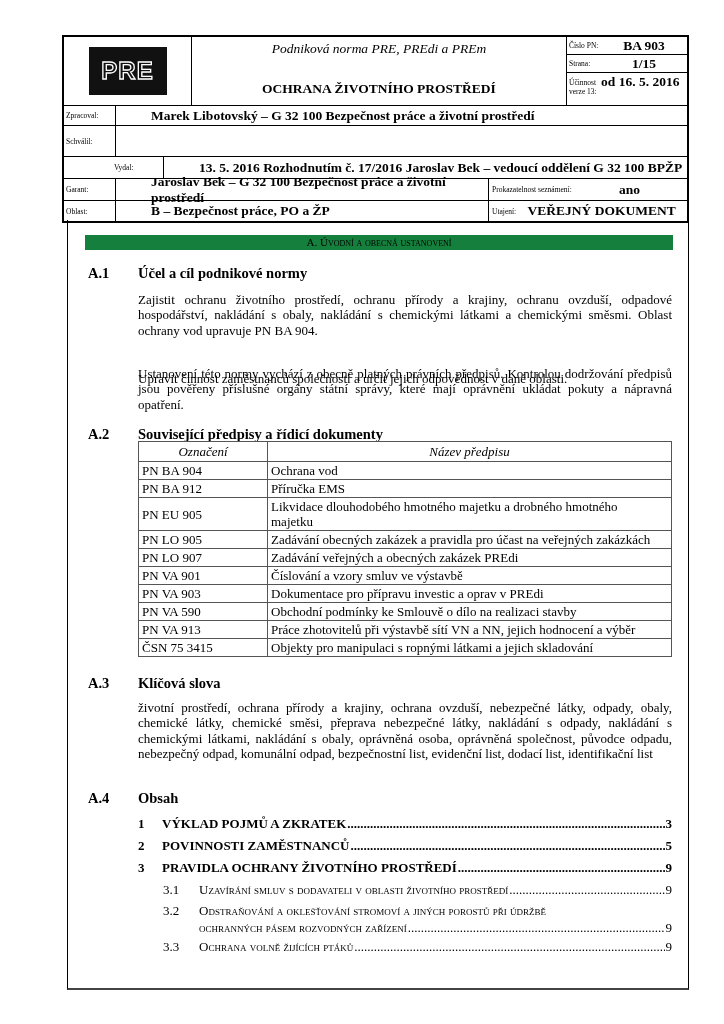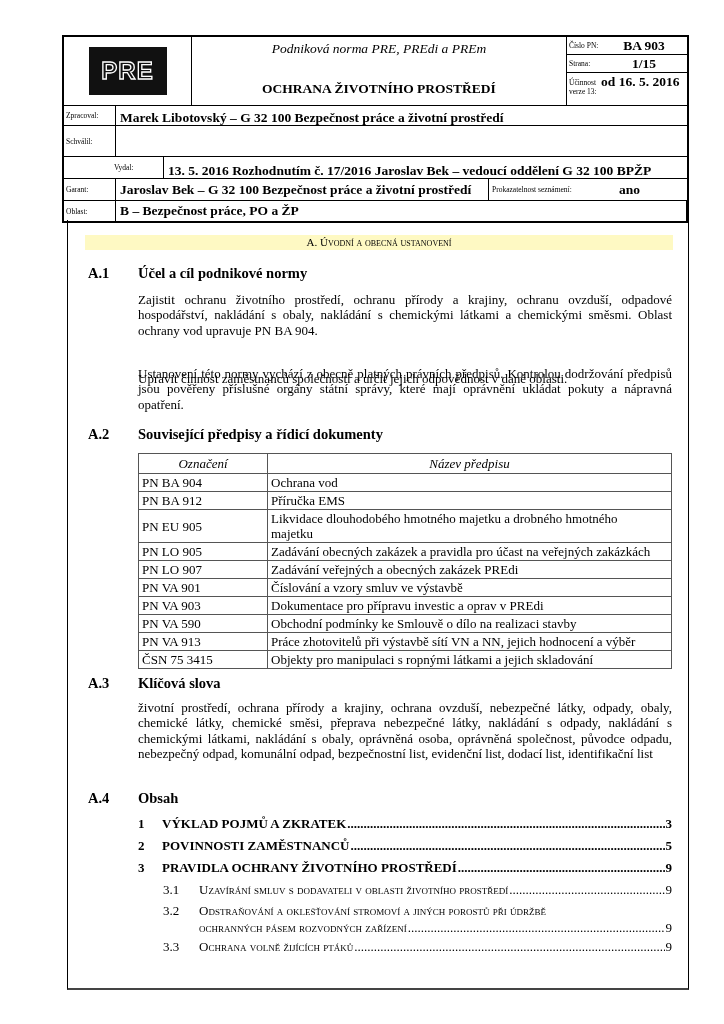--- a/index.html
+++ b/index.html
@@ -17,44 +17,44 @@
   .title-cell .sub { font-style: italic; font-size: 13.5px; margin-top: 4px; }
   .title-cell .main { font-weight: bold; font-size: 13.5px; margin-top: 24px; }
   .meta-cell { width: 120px; display: flex; flex-direction: column; }
   .meta-row { display: flex; align-items: center; border-bottom: 1px solid #000; height: 18px; }
   .meta-row:last-child { border-bottom: none; flex: 1; align-items: flex-start; height: auto; }
   .meta-lbl { font-size: 7.5px; width: 34px; padding-left: 2px; line-height: 9px; }
   .meta-val { font-weight: bold; font-size: 13.5px; flex: 1; text-align: center; }
   .meta-row:last-child .meta-val { text-align: left; font-size: 13.5px; padding-top: 1px; }
   .meta-row:last-child .meta-lbl { padding-top: 5px; }
 
-  .info-row { display: flex; border-bottom: 1px solid #000; align-items: flex-end; }
+  .info-row { display: flex; border-bottom: 1px solid #000; align-items: center; gap: 31px; }
   .info-row:last-child { border-bottom: none; }
   .info-lbl { width: 52px; font-size: 7.5px; padding-left: 2px; align-self: stretch; display: flex; align-items: center;
               border-right: 1px solid #000; }
   .info-val { flex: 1; font-weight: bold; font-size: 13.5px; padding-left: 4px; line-height: 15px; }
   .info-split { display: flex; flex: 1; align-self: stretch; }
   .info-split .left { flex: 1; font-weight: bold; font-size: 13.5px; padding-left: 4px; display: flex; align-items: center; border-right: 1px solid #000; }
   .info-split .right { width: 198px; display: flex; align-items: center; }
   .info-split .right .lbl { font-size: 7.5px; padding-left: 3px; }
   .info-split .right .val { font-weight: bold; font-size: 13.5px; flex: 1; text-align: center; }
 
   
   .frame { position: absolute; left: 67px; top: 220px; width: 622px; height: 770px;
            border-left: 1px solid #000; border-right: 1px solid #000; border-bottom: 2px solid #444; }
 
-  .banner { position: absolute; left: 85px; top: 235px; width: 588px; height: 15px; background: #fef9c3;
+  .banner { position: absolute; left: 85px; top: 235px; width: 588px; height: 15px; background: #15803d;
             font-size: 11px; text-align: center; line-height: 15px; }
   .banner .sc { font-variant: small-caps; }
 
   .sec-h { position: absolute; left: 88px; font-weight: bold; font-size: 14.5px; }
   .sec-h .num { display: inline-block; width: 50px; }
   .para { position: absolute; left: 138px; width: 534px; font-size: 13px; line-height: 15.3px; text-align: justify; }
 
-  table.refs { position: absolute; left: 138px; top: 453px; width: 534px; border-collapse: collapse; font-size: 13px; }
+  table.refs { position: absolute; left: 138px; top: 441px; width: 534px; border-collapse: collapse; font-size: 13px; }
   table.refs th, table.refs td { border: 1px solid #555; padding: 0 3px; line-height: 15px; vertical-align: middle; }
   table.refs th { font-style: italic; font-weight: normal; text-align: center; height: 20px; }
   table.refs td { height: 18px; }
   table.refs td.c1 { width: 129px; }
 
   .toc { position: absolute; left: 138px; width: 534px; }
   .toc-item { display: flex; align-items: flex-end; position: absolute; left: 0; width: 534px; font-size: 13px; }
   .toc-item.l1 { font-weight: bold; }
   .toc-item .n { width: 24px; }
   .toc-item.l2 .n { margin-left: 25px; width: 36px; }
@@ -120,20 +120,24 @@
       <div class="right">
         <span class="lbl">Prokazatelnost seznámení:</span>
         <span class="val">ano</span>
       </div>
     </div>
   </div>
   <div class="info-row" style="height:20px;">
     <div class="info-lbl">Oblast:</div>
     <div class="info-split">
       <div class="left">B – Bezpečnost práce, PO a ŽP</div>
+      <div class="right">
+        <span class="lbl">Utajení:</span>
+        <span class="val">VEŘEJNÝ DOKUMENT</span>
+      </div>
     </div>
   </div>
 </div>
 
 <div class="frame"></div>
 
 <div class="banner"><span>A. Ú</span><span class="sc">vodní a obecná ustanovení</span></div>
 
 <div class="sec-h" style="top:265px;">
   <span class="num">A.1</span><span>Účel a cíl podnikové normy</span>

